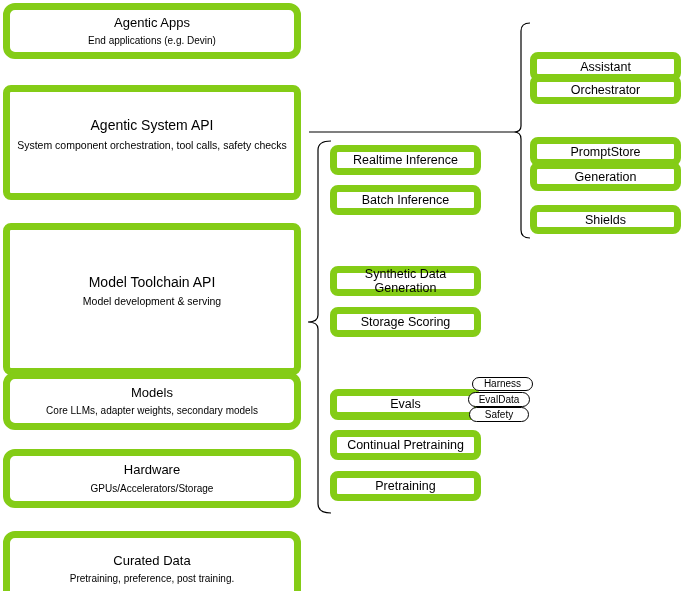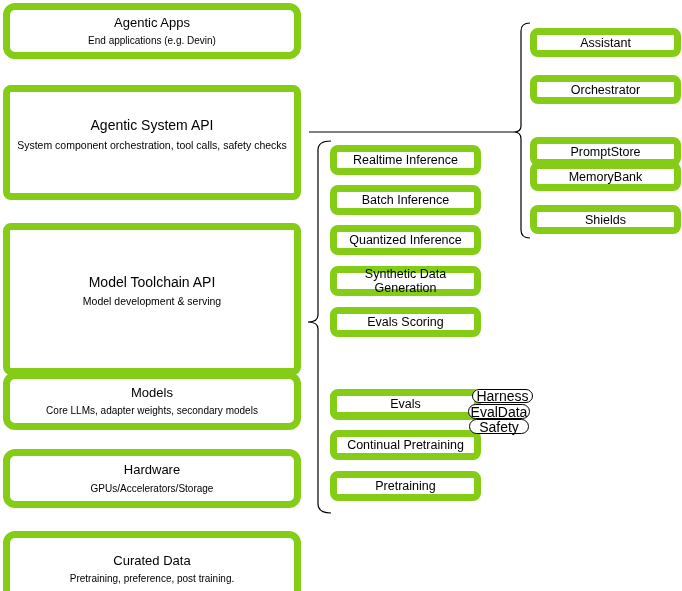--- a/index.html
+++ b/index.html
@@ -16,21 +16,21 @@
   .lbox .title{font-size:13px;line-height:1.25;}
   .lbox .sub{font-size:10px;line-height:1.2;margin-top:4px;}
   .tall{border-radius:8px;padding-bottom:16px;text-align:center;}
   .tall .title{font-size:14px;}
   .tall .sub{font-size:10.5px;}
   .mbox{left:330px;width:151px;height:30px;border-radius:8px;font-size:12.5px;}
   .rbox{left:530px;width:151px;height:29px;border-radius:8px;font-size:12.5px;}
   .pill{
     position:absolute;border:1px solid #000;background:#fff;box-sizing:border-box;
     display:flex;align-items:center;justify-content:center;
-    border-radius:8px;font-size:14px;line-height:1;margin-top:12px;
+    border-radius:8px;font-size:10px;line-height:1;
   }
   svg.connectors{position:absolute;left:0;top:0;pointer-events:none;}
 </style>
 </head>
 <body>
 
 <div class="canvas">
 
   <svg class="connectors" width="682" height="591" viewBox="0 0 682 591">
 
@@ -70,28 +70,25 @@
     <div class="title">Curated Data</div>
     <div class="sub">Pretraining, preference, post training.</div>
   </div>
 
   <div class="box mbox" style="top:145px;">
     <span>Realtime Inference</span>
   </div>
   <div class="box mbox" style="top:185px;text-align:center;">
     <span>Batch Inference</span>
   </div>
-  <div class="box mbox" style="top:225px;">
-    <span>Quantized Inference</span>
-  </div>
   <div class="box mbox" style="top:266px;">
     <span>Synthetic Data Generation</span>
   </div>
   <div class="box mbox" style="top:307px;">
-    <span>Evals Scoring</span>
+    <span>Storage Scoring</span>
   </div>
   <div class="box mbox" style="top:348px;margin-top:42px;">
     <span>Post Training</span>
   </div>
   <div class="box mbox" style="top:389px;">
     <span>Evals</span>
   </div>
   <div class="box mbox" style="top:430px;">
     <span>Continual Pretraining</span>
   </div>
@@ -102,29 +99,29 @@
   <div class="pill" style="left:472px;top:377px;width:61px;height:14px;">
     <span>Harness</span>
   </div>
   <div class="pill" style="left:468px;top:392px;width:62px;height:15px;">
     <span>EvalData</span>
   </div>
   <div class="pill" style="left:469px;top:407px;width:60px;height:15px;">
     <span>Safety</span>
   </div>
 
-  <div class="box rbox" style="top:28px;">
+  <div class="box rbox" style="top:52px;">
     <span>Assistant</span>
   </div>
   <div class="box rbox" style="top:75px;">
     <span>Orchestrator</span>
   </div>
   <div class="box rbox" style="top:118px;margin-top:19px;">
     <span>PromptStore</span>
   </div>
   <div class="box rbox" style="top:162px;">
-    <span>MemoryBank</span>
+    <span>Generation</span>
   </div>
   <div class="box rbox" style="top:205px;">
     <span>Shields</span>
   </div>
 
 </div>
 
 </body></html>

